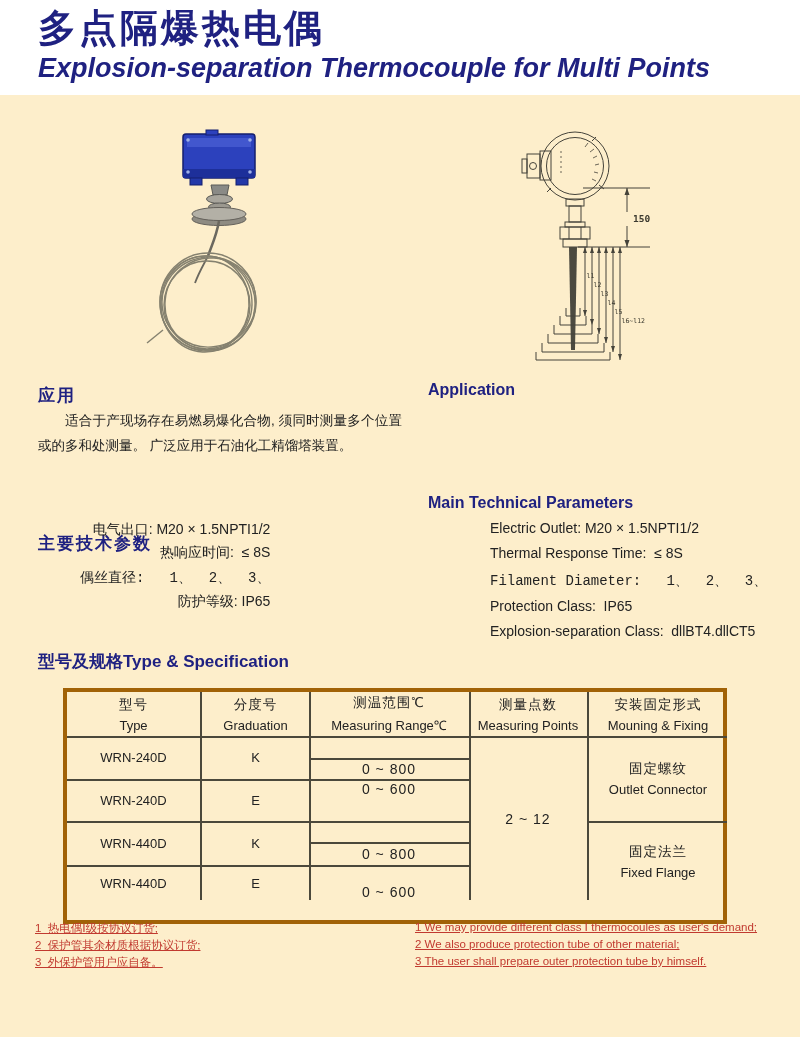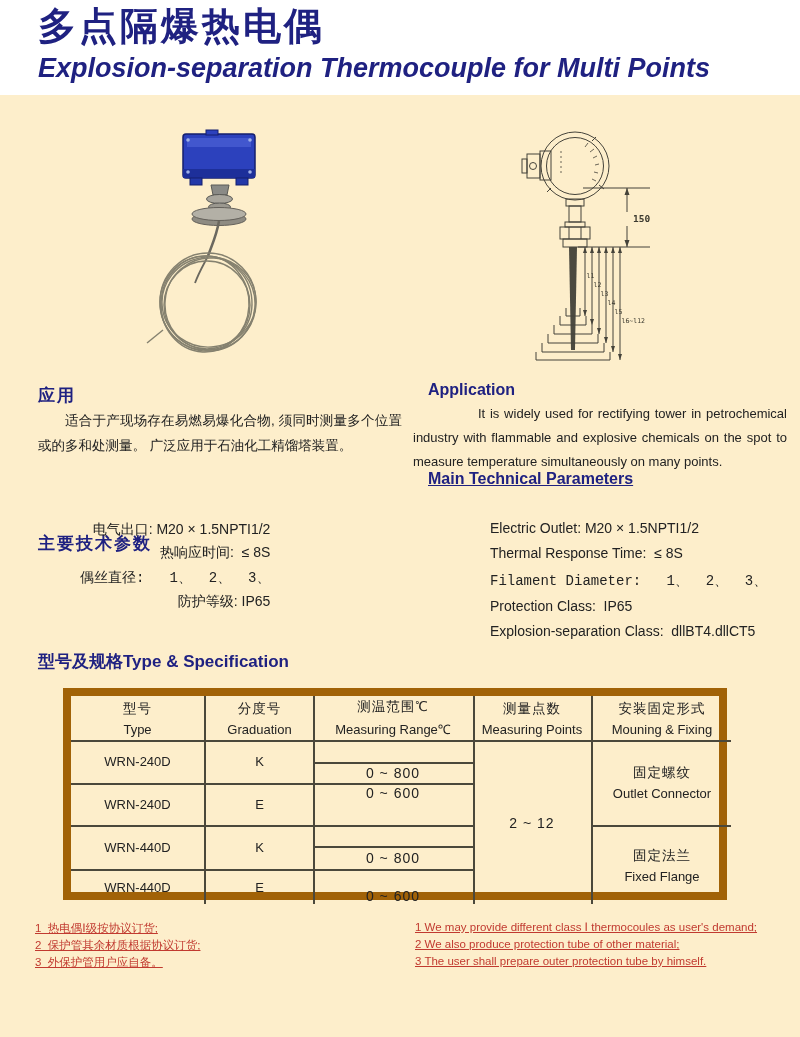--- a/index.html
+++ b/index.html
@@ -1,35 +1,35 @@
 <!DOCTYPE html>
 <html><head>
 <meta charset="utf-8">
 <style>
   html,body{margin:0;padding:0;}
   body{width:800px;height:1037px;background:#ffffff;font-family:"Liberation Sans",sans-serif;color:#1c1c1c;}
   .page{position:relative;width:800px;height:1037px;background:#ffffff;overflow:hidden;}
   .cream-band{position:absolute;left:0;top:95px;width:800px;height:942px;background:#fdeecb;border-bottom:4px solid #f3e0b4;}
   .title-block{position:absolute;left:38px;top:8px;}
-  .title-zh{font-size:38px;font-weight:bold;color:#1f2181;letter-spacing:3px;line-height:1.1;font-family:Liberation Mono, monospace;}
+  .title-zh{font-size:38px;font-weight:bold;color:#1f2181;letter-spacing:3px;line-height:1.1;}
   .title-en{font-size:27px;font-weight:bold;font-style:italic;color:#1f2181;letter-spacing:0px;margin-top:3px;white-space:nowrap;}
   .photo-box,.drawing-box{position:absolute;}
   .sec-head-zh{position:absolute;font-size:17px;font-weight:bold;color:#1f2181;letter-spacing:2px;}
   .sec-head-en{position:absolute;font-size:16px;font-weight:bold;color:#1f2181;}
   .para{position:absolute;font-size:13px;line-height:25px;text-align:justify;color:#222;}
   .para-zh{text-indent:2em;font-size:13.5px;}
   .para-en{text-indent:5em;line-height:24px;}
   .params{position:absolute;font-size:14px;color:#222;}
   .params .p-line{white-space:pre;}
   .params-zh .p-line{line-height:23px;text-align:right;}
   .params-en .p-line{line-height:25px;}
   .p-gap{margin-top:3px;font-family:Liberation Mono, monospace;}
   .spec-head{position:absolute;left:38px;top:650px;font-size:17px;font-weight:bold;color:#1f2181;}
   
-  .spec-table{position:absolute;left:63px;top:688px;width:664px;height:212px;border:8px solid #a16207;box-sizing:border-box;}
+  .spec-table{position:absolute;left:63px;top:688px;width:664px;height:236px;border:4px solid #a16207;box-sizing:border-box;}
   .tl{position:absolute;background:#4b483b;}
   .v{width:2px;top:0;height:208px;}
   .h{height:2px;}
   .cell{position:absolute;display:flex;align-items:center;justify-content:center;text-align:center;color:#222;}
   .cell.col{flex-direction:column;}
   .hd-zh{font-size:13.5px;letter-spacing:1px;}
   .hd-en{font-size:13px;margin-top:4px;}
   .val{font-size:13px;}
   .range-val{font-size:14px;letter-spacing:1px;}
   .mount-zh{font-size:13.5px;letter-spacing:1px;}
@@ -166,30 +166,29 @@
       <text x="600.5" y="296" font-size="6.5">l3</text>
       <text x="607.5" y="305" font-size="6.5">l4</text>
       <text x="614.5" y="314" font-size="6.5">l5</text>
       <text x="621.5" y="323" font-size="6.5">l6~l12</text>
     </svg>
   </div>
 
   <div class="sec-head-zh" style="left:38px;top:384px;">应用</div>
   <div class="para para-zh" style="left:38px;top:408px;width:364px;">适合于产现场存在易燃易爆化合物, 须同时测量多个位置或的多和处测量。 广泛应用于石油化工精馏塔装置。</div>
   <div class="sec-head-en" style="left:428px;top:381px;">Application</div>
-  <div class="para para-en" style="left:413px;top:402px;width:374px;">It is widely used for rectifying tower in petrochemical industry with flammable and explosive chemicals on the spot to measure temperature simultaneously on many points.</div>
 
   <div class="sec-head-zh" style="left:38px;top:495px;margin-top:37px;">主要技术参数</div>
   <div class="params params-zh" style="left:80px;top:518px;">
     <div class="p-line">电气出口: M20 × 1.5NPTI1/2</div>
     <div class="p-line">热响应时间:  ≤ 8S</div>
     <div class="p-line p-gap">偶丝直径:   1、  2、  3、</div>
     <div class="p-line">防护等级: IP65</div>
   </div>
-  <div class="sec-head-en" style="left:428px;top:470px;text-decoration:underline;">Main Technical Parameters</div>
+  <div class="sec-head-en" style="left:428px;top:494px;">Main Technical Parameters</div>
   <div class="params params-en" style="left:490px;top:516px;">
     <div class="p-line">Electric Outlet: M20 × 1.5NPTI1/2</div>
     <div class="p-line">Thermal Response Time:  ≤ 8S</div>
     <div class="p-line p-gap">Filament Diameter:   1、  2、  3、</div>
     <div class="p-line">Protection Class:  IP65</div>
     <div class="p-line">Explosion-separation Class:  dllBT4.dllCT5</div>
   </div>
 
   <div class="spec-head">型号及规格Type &amp; Specification</div>
 

